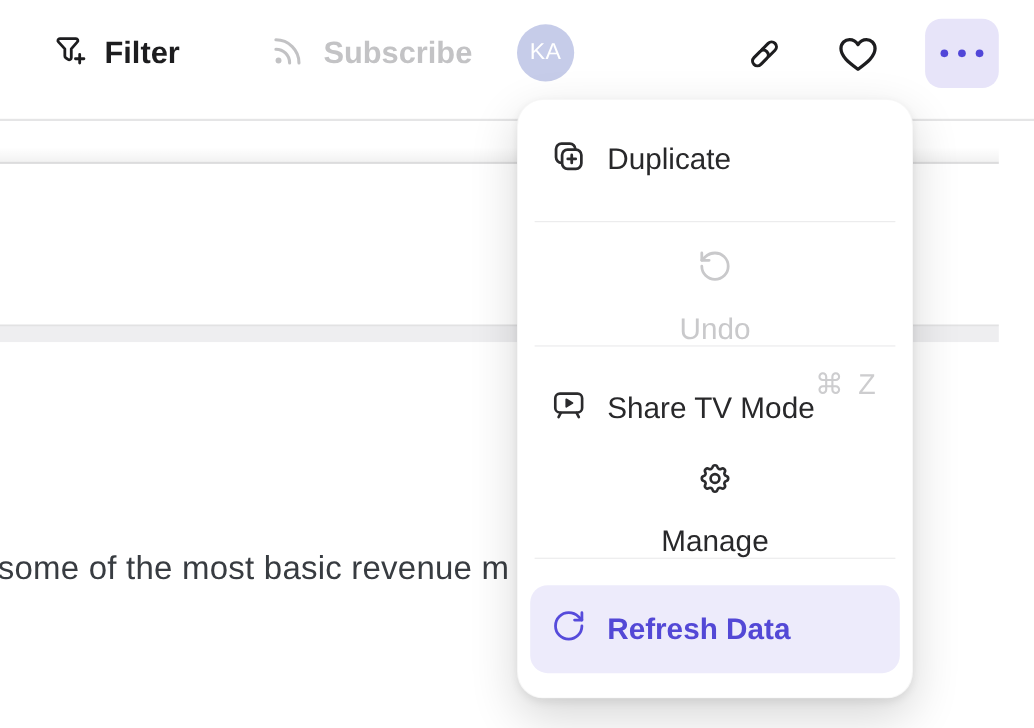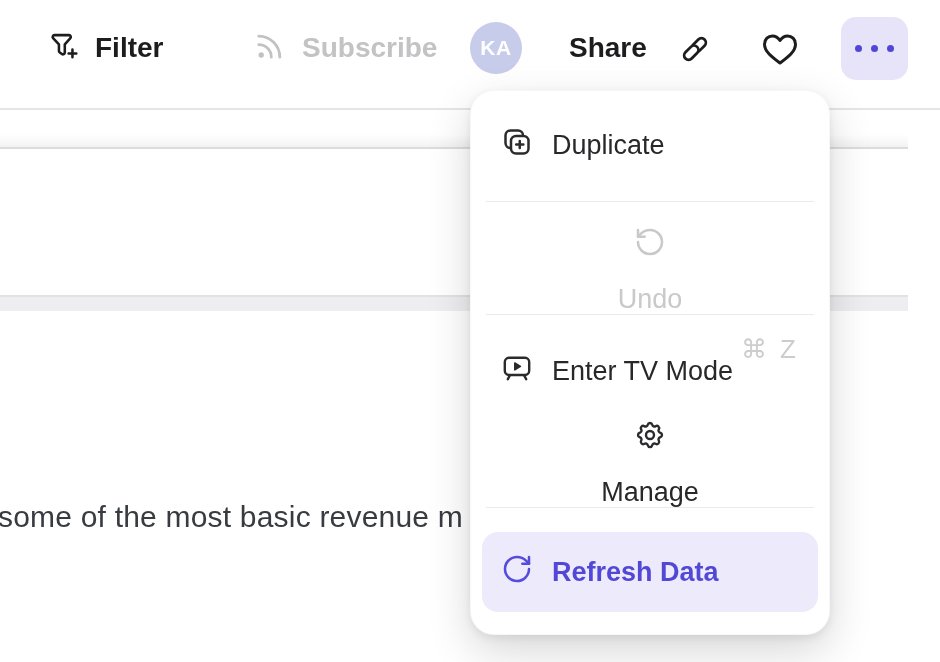--- a/index.html
+++ b/index.html
@@ -17,27 +17,27 @@
 
   
   .paragraph { position:absolute; left:-2px; top:500px; z-index:2; font-size:30px; color:#383c41;
                white-space:nowrap; letter-spacing:0.2px; }
 
   
   .tb-group { position:absolute; top:24px; height:48px; display:flex; align-items:center; gap:15px; z-index:3; cursor:pointer; }
   .tb-label { font-size:28px; font-weight:600; color:#1d1d1f; }
   .tb-label.dim { color:#c3c3c5; }
   .g-filter { left:46px;text-align:center; }
-  .g-subscribe { left:253px; }
+  .g-subscribe { left:245px; }
   .g-share { left:569px; }
   .g-link { left:678px; top:27px; }
   .g-heart { left:760px; top:28px; }
   .avatar { position:absolute; left:470px; top:22px; width:52px; height:52px; border-radius:50%;
             background:#c6cce9; display:flex; align-items:center; justify-content:center; z-index:3;
-            color:#fff; font-weight:700; font-size:21px; letter-spacing:0.5px; cursor:pointer; }
+            color:#fff; font-weight:400; font-size:21px; letter-spacing:0.5px; cursor:pointer; }
   .more-btn { position:absolute; left:841px; top:17px; width:67px; height:63px; border-radius:15px;
               background:#e7e4f9; display:flex; align-items:center; justify-content:center; gap:9px; z-index:3; cursor:pointer; }
   .more-btn .dot { width:7px; height:7px; border-radius:50%; background:#5146d8; }
 
   
   .menu { position:absolute; left:470px; top:90px; width:360px; z-index:10; background:#fff;
           border-radius:24px; padding:22px 11px;
           box-shadow:0 3px 8px rgba(0,0,0,0.07), 0 16px 44px rgba(0,0,0,0.16);
           border:1px solid rgba(0,0,0,0.03); }
   .menu-item { height:64px; display:flex; align-items:center; gap:19px; padding:0 19px;
@@ -80,23 +80,20 @@
         <path d="M5.8 7.2 A21 21 0 0 1 26.8 28.2"></path>
       </svg>
     </span>
     <span class="tb-label dim">Subscribe</span>
   </div>
 
   <div class="avatar">
     <span>KA</span>
   </div>
 
-  <div class="tb-group g-share">
-    <span class="tb-label">Share</span>
-  </div>
 
   <div class="tb-group g-link">
     <span>
       <svg width="34" height="34" viewBox="0 0 34 34" fill="none" stroke="#1d1d1f" stroke-width="2.8">
         <g transform="rotate(-45 17 17)">
           <rect x="14" y="12.6" width="16.5" height="8.8" rx="4.4"></rect>
           <rect x="3.5" y="12.6" width="16.5" height="8.8" rx="4.4" fill="#ffffff"></rect>
         </g>
       </svg>
     </span>
@@ -149,21 +146,21 @@
     <div class="menu-divider"></div>
 
     <div class="menu-item">
       <span>
         <svg width="32" height="32" viewBox="0 0 32 32" fill="none" stroke="#2b2b2d" stroke-width="2.4" stroke-linecap="round" stroke-linejoin="round">
           <rect x="3.8" y="5.8" width="24.4" height="17.2" rx="4.2"></rect>
           <path d="M13.8 11 L19.4 14.4 L13.8 17.8 Z" fill="#2b2b2d" stroke-width="1.6"></path>
           <path d="M8.8 23.4 L6.8 27.2 M23.2 23.4 L25.2 27.2"></path>
         </svg>
       </span>
-      <span>Enter TV Mode</span>
+      <span>Share TV Mode</span>
     </div>
 
     <div class="menu-item mi-gap">
       <span>
         <svg width="32" height="32" viewBox="0 0 32 32" fill="none" stroke="#2b2b2d" stroke-width="1.8" stroke-linecap="round" stroke-linejoin="round">
           <g transform="scale(1.3333)">
             <path d="M10.325 4.317c.426-1.756 2.924-1.756 3.35 0a1.724 1.724 0 0 0 2.573 1.066c1.543-.94 3.31.826 2.37 2.37a1.724 1.724 0 0 0 1.065 2.572c1.756.426 1.756 2.924 0 3.35a1.724 1.724 0 0 0-1.066 2.573c.94 1.543-.826 3.31-2.37 2.37a1.724 1.724 0 0 0-2.572 1.065c-.426 1.756-2.924 1.756-3.35 0a1.724 1.724 0 0 0-2.573-1.066c-1.543.94-3.31-.826-2.37-2.37a1.724 1.724 0 0 0-1.065-2.572c-1.756-.426-1.756-2.924 0-3.35a1.724 1.724 0 0 0 1.066-2.573c-.94-1.543.826-3.31 2.37-2.37c1 .608 2.296.07 2.572-1.065z"></path>
             <circle cx="12" cy="12" r="3"></circle>
           </g>
         </svg>

